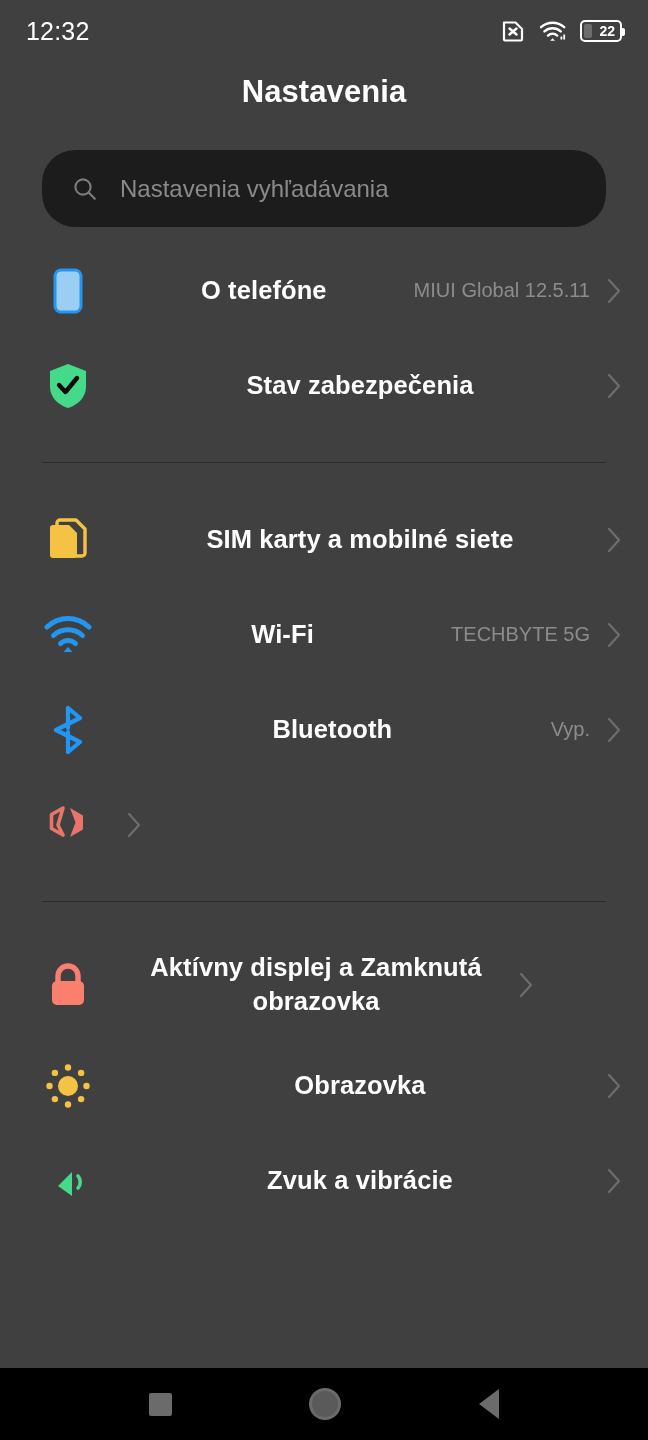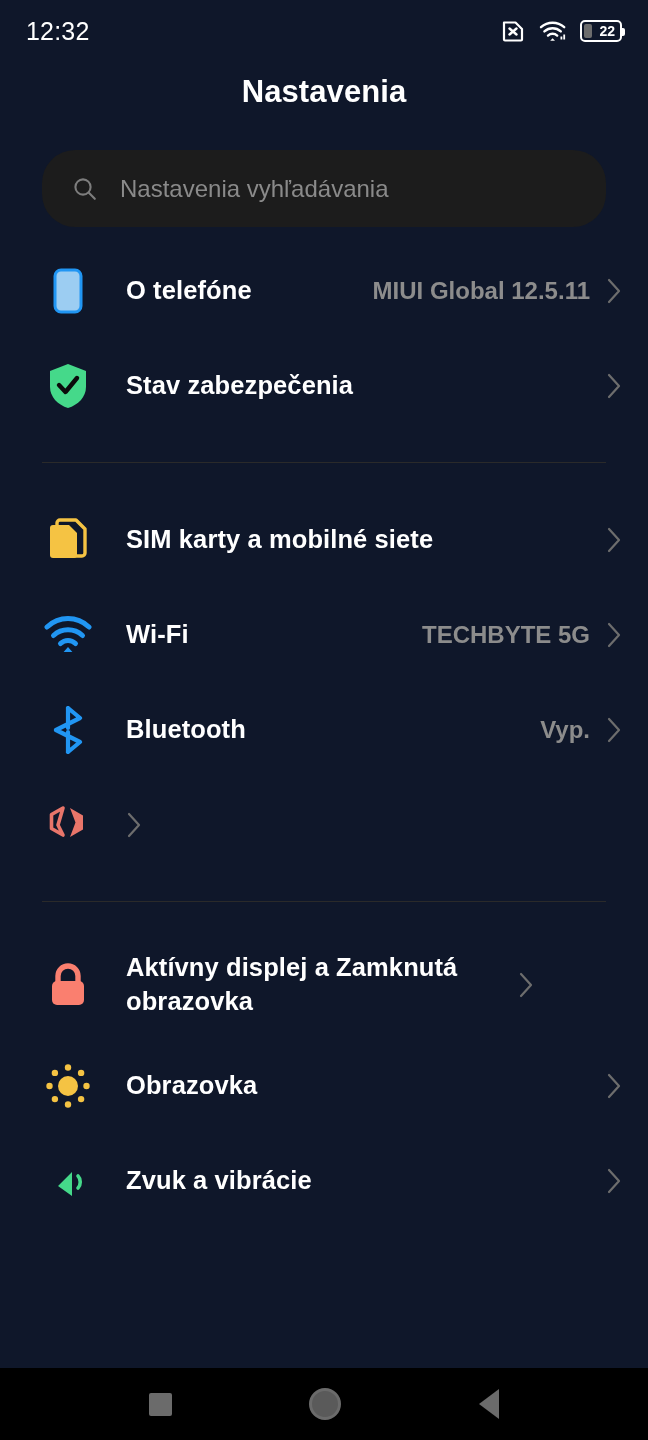--- a/index.html
+++ b/index.html
@@ -12,21 +12,21 @@
     height: 1440px;
     overflow: hidden;
     font-family: "Liberation Sans", sans-serif;
     color: #ffffff;
     -webkit-font-smoothing: antialiased;
   }
   .screen {
     position: relative;
     width: 648px;
     height: 1440px;
-    background: #0f172a;
+    background: #404040;
     overflow: hidden;
   }
 
   
   .status-bar {
     position: absolute;
     top: 0; left: 0;
     width: 648px;
     height: 62px;
     display: flex;
@@ -127,20 +127,21 @@
     left: 0;
     width: 648px;
   }
   .row {
     position: relative;
     display: flex;
     align-items: center;
     min-height: 95px;
     padding: 0 26px 0 42px;
     box-sizing: border-box;
+    text-align: center;
   }
   .row.tall { min-height: 107px; }
   .row-icon {
     flex: 0 0 52px;
     width: 52px;
     height: 52px;
     display: flex;
     align-items: center;
     justify-content: center;
     margin-right: 32px;
@@ -150,23 +151,23 @@
     font-size: 25.5px;
     font-weight: 700;
     color: #ffffff;
     line-height: 1.33;
     letter-spacing: 0.1px;
     padding-right: 12px;
   }
   .row-label.wrap { max-width: 380px; }
   .row-value {
     flex: 0 0 auto;
-    font-size: 24px;
+    font-size: 20px;
     color: #8c8c8c;
-    font-weight: 700;
+    font-weight: 400;
     margin-right: 16px;
     white-space: nowrap;
   }
   .badge {
     flex: 0 0 auto;
     width: 34px;
     height: 34px;
     border-radius: 50%;
     background: #ff5500;
     color: #ffffff;

